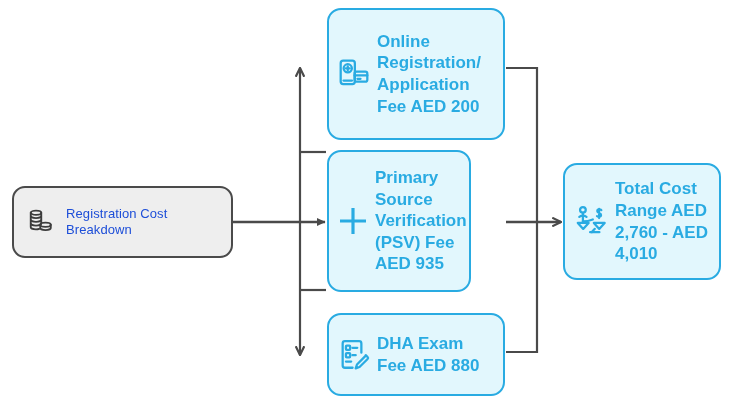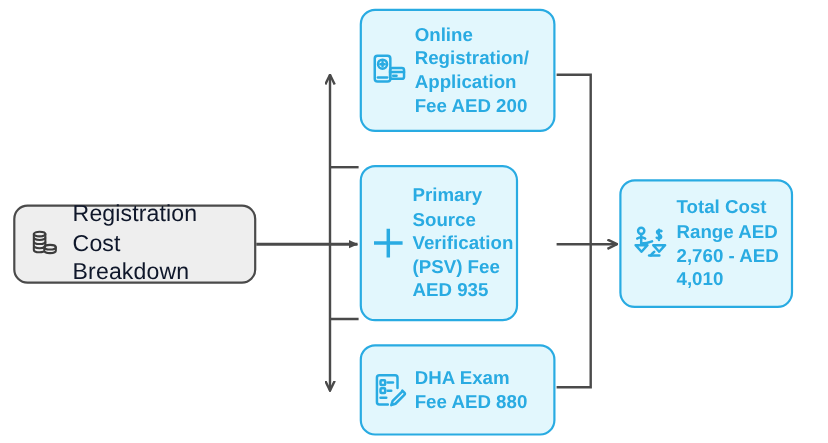--- a/index.html
+++ b/index.html
@@ -50,39 +50,39 @@
     top: 186px;
     width: 221px;
     height: 72px;
     background: #eeeeee;
     border: 2px solid #4a4a4a;
     border-radius: 13px;
     padding: 0 10px 0 12px;
     gap: 10px;
   }
   .node-start .label {
-    color: #0f172a;
-    font-size: 21px;
+    color: #1d4ed8;
+    font-size: 13px;
     font-weight: normal;
     letter-spacing: 0.1px;
   }
   
   .node-blue {
     background: #e2f7fd;
     border: 2.5px solid #29abe2;
   }
   .node-blue .label {
     color: #29abe2;
     font-size: 17px;
   }
   .n-online {
     left: 327px;
     top: 8px;
     width: 178px;
-    height: 112px;
+    height: 132px;
     padding: 0 8px 0 8px;
     gap: 6px;
   }
   .n-psv {
     left: 327px;
     top: 150px;
     width: 144px;
     height: 142px;
     padding: 0 12px 0 4px;
     gap: 2px;

